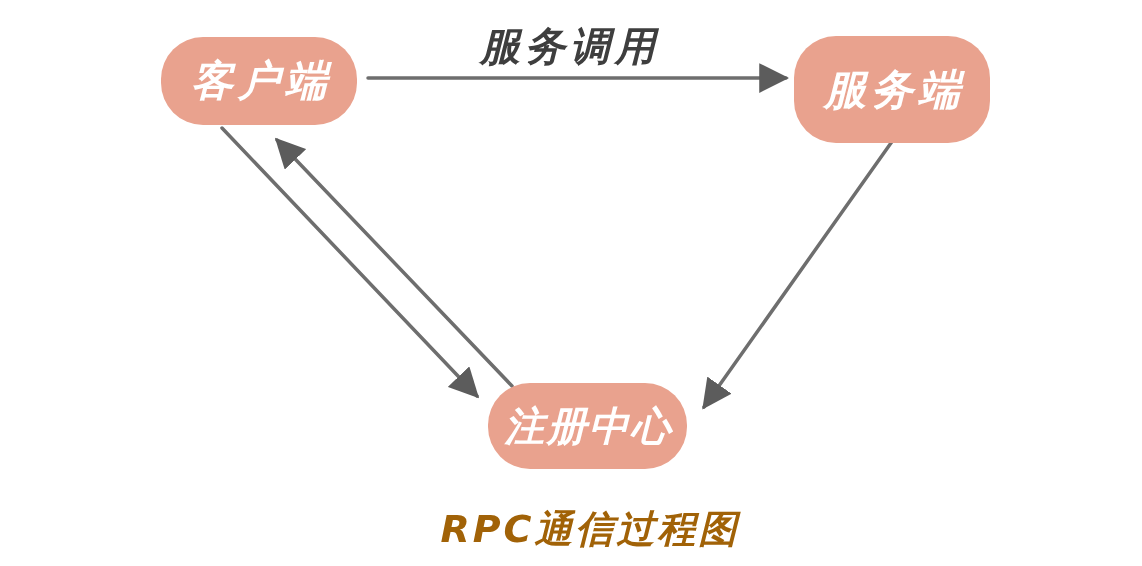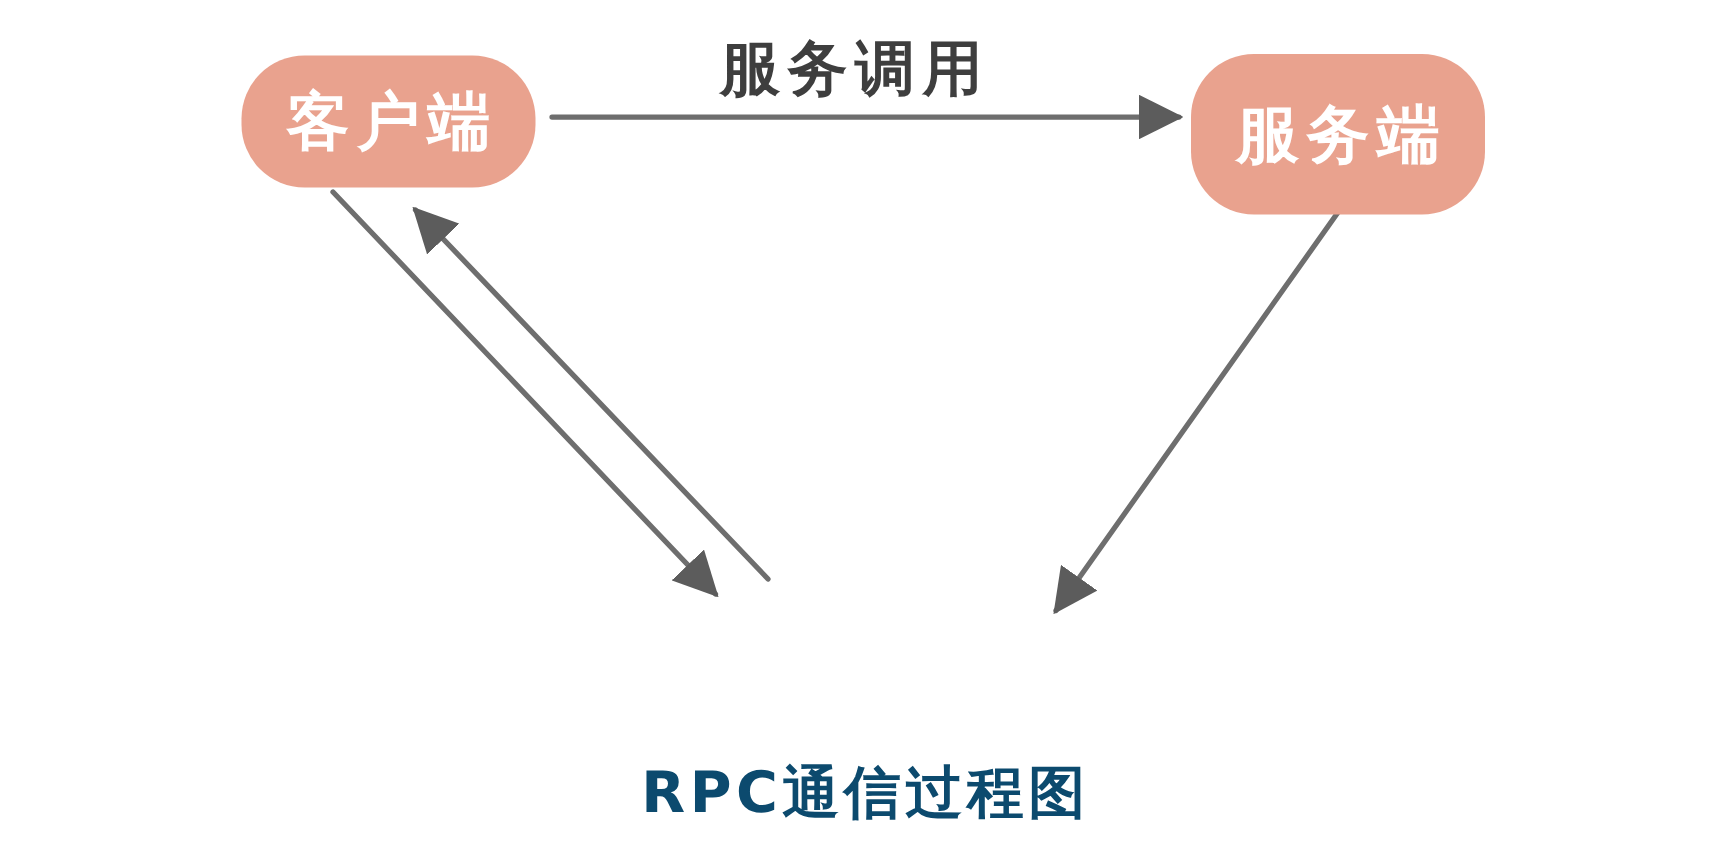--- a/index.html
+++ b/index.html
@@ -7,20 +7,21 @@
     padding: 0;
     background: #ffffff;
   }
   .canvas {
     position: relative;
     width: 1142px;
     height: 566px;
     background: #ffffff;
     overflow: hidden;
     font-family: "DejaVu Sans", sans-serif;
+    font-style: italic;
   }
   .arrow-layer {
     position: absolute;
     left: 0;
     top: 0;
     width: 1142px;
     height: 566px;
   }
   .node {
     position: absolute;
@@ -48,24 +49,24 @@
     letter-spacing: 5px;
     white-space: nowrap;
     user-select: none;
   }
   .label-service-call { left: 570px; top: 46px; }
   .label-change-notification { left: 511px; top: 249px; }
   .label-subscribe { left: 296px; top: 303px; }
   .label-register { left: 871px; top: 289px; }
   .diagram-title {
     position: absolute;
-    left: 577px;
+    left: 590px;
     top: 529px;
     transform: translate(-50%, -50%);
-    color: #0c4a6e;
+    color: #a16207;
     font-size: 38px;
     font-weight: bold;
     letter-spacing: 3px;
     white-space: nowrap;
     user-select: none;
   }
 </style>
 </head>
 <body>
 
@@ -80,20 +81,21 @@
     <line x1="368" y1="78" x2="786" y2="78" stroke="#6E6E6E" stroke-width="3.5" stroke-linecap="round" marker-end="url(#arrowhead)"></line>
     <line x1="903" y1="126" x2="704" y2="407" stroke="#6E6E6E" stroke-width="3.5" stroke-linecap="round" marker-end="url(#arrowhead)"></line>
     <line x1="222" y1="128" x2="477" y2="396" stroke="#6E6E6E" stroke-width="3.5" stroke-linecap="round" marker-end="url(#arrowhead)"></line>
     <line x1="512" y1="386" x2="277" y2="140" stroke="#6E6E6E" stroke-width="3.5" stroke-linecap="round" marker-end="url(#arrowhead)"></line>
   </svg>
 
   <div class="node node-client">客户端</div>
 
   <div class="node node-server">服务端</div>
 
+  <div class="node node-registry">注册中心</div>
 
   <div class="edge-label label-service-call">服务调用</div>
 
 
 
 
   <div class="diagram-title">RPC通信过程图</div>
 
 </div>
 

